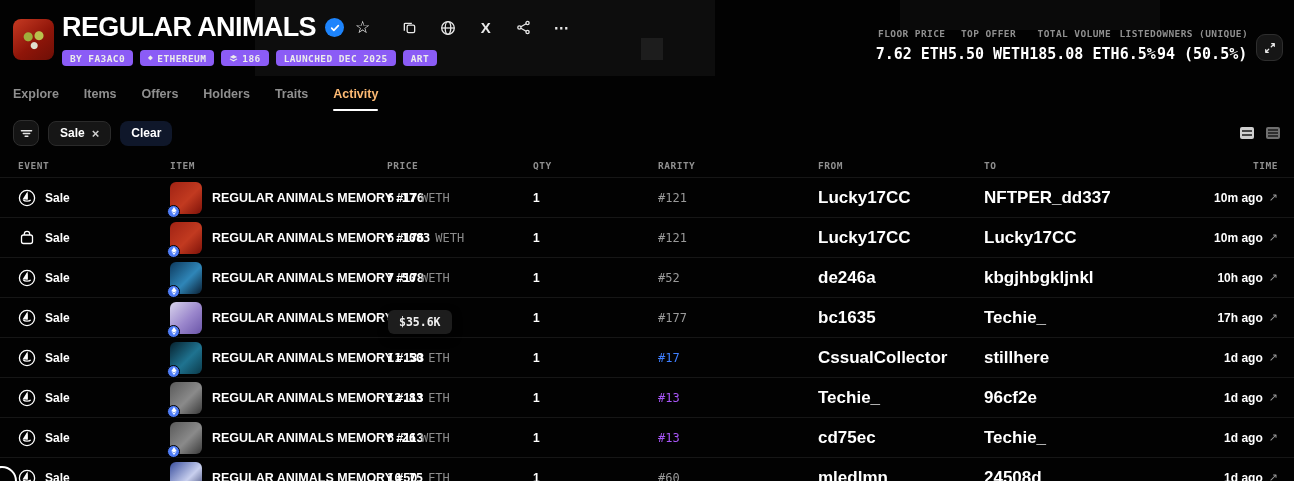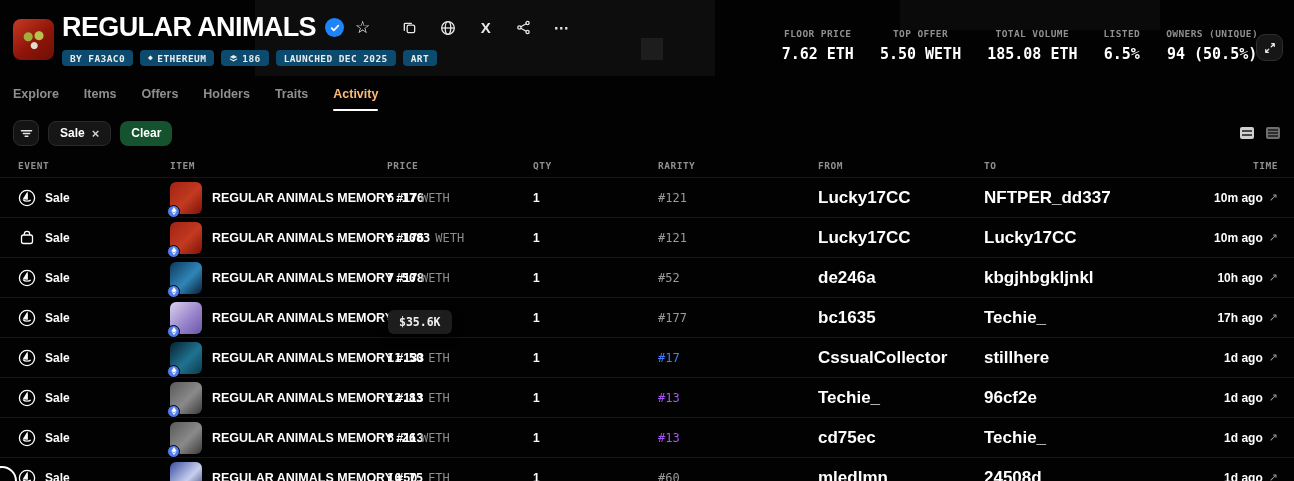--- a/index.html
+++ b/index.html
@@ -27,26 +27,26 @@
   .verified { width:19px; height:19px; border-radius:50%; background:var(--accent-blue,#1d84fc);
     display:flex; align-items:center; justify-content:center; flex:none; }
   .verified svg { width:10px; height:10px; }
   .star-btn { color:#fff; font-size:17px; line-height:1; margin-left:2px; cursor:pointer; }
   .hdr-icons { display:flex; align-items:center; gap:21px; margin-left:22px; color:#e8e8e8; }
   .hdr-icons .ic { width:17px; height:17px; display:flex; align-items:center; justify-content:center; cursor:pointer; }
   .x-glyph { font-weight:700; font-size:15px; }
   .more-glyph { font-weight:700; font-size:15px; letter-spacing:1px; }
 
   .pills { display:flex; gap:7px; margin-top:9px; }
-  .pill { height:16px; padding:0 8px; border-radius:4px; background:#0c4a6e; display:flex; align-items:center; gap:4px;
+  .pill { height:16px; padding:0 8px; border-radius:4px; background:#8b5cf6; display:flex; align-items:center; gap:4px;
     font-family:"DejaVu Sans Mono", monospace; font-size:9.5px; font-weight:700; letter-spacing:.4px; color:#ececec; }
   .pill .pic { font-size:8px; line-height:1; }
   .pill svg { width:9px; height:9px; }
 
-  .stats { position:absolute; right:36px; top:28px; display:flex; gap:26px; }
+  .stats { position:absolute; right:46px; top:28px; display:flex; }
   .stat { text-align:center; }
   .stat-label { font-family:"DejaVu Sans Mono", monospace; font-size:9.5px; font-weight:700;
     letter-spacing:.4px; color:#8f8f8f; white-space:nowrap; }
   .stat-value { margin-top:6px; font-family:"DejaVu Sans Mono", monospace; font-size:15px; font-weight:700;
     color:#fff; white-space:nowrap; }
 
   .expand-btn { position:absolute; right:11px; top:34px; width:27px; height:27px; border-radius:9px;
     background:#161616; border:1px solid #2e2e2e; display:flex; align-items:center; justify-content:center; cursor:pointer; }
 
   
@@ -55,21 +55,21 @@
   .tab.active { color:#fdba74; font-weight:700; }
   .tab.active::after { content:""; position:absolute; left:0; right:0; bottom:-2px; height:2px; background:#fff; border-radius:1px; }
 
   
   .filter-bar { display:flex; align-items:center; padding:0 13px; margin-top:10px; height:26px; }
   .filter-btn { width:26px; height:26px; border-radius:8px; background:#141414; border:1px solid #2e2e2e;
     display:flex; align-items:center; justify-content:center; cursor:pointer; }
   .chip { margin-left:9px; height:25px; padding:0 11px; border-radius:8px; background:#161616; border:1px solid #2a2a2a;
     display:flex; align-items:center; gap:7px; font-size:12px; font-weight:700; cursor:pointer; }
   .chip-x { color:#cfcfcf; font-size:13px; }
-  .clear-btn { margin-left:9px; height:25px; padding:0 11px; border-radius:8px; background:#14532d;
+  .clear-btn { margin-left:9px; height:25px; padding:0 11px; border-radius:8px; background:#0f172a;
     display:flex; align-items:center; font-size:12px; font-weight:700; cursor:pointer; }
   .view-toggles { margin-left:auto; display:flex; gap:9px; align-items:center; }
   .vt { width:17px; height:17px; display:flex; align-items:center; justify-content:center; cursor:pointer; }
 
   
   .grid { display:grid; grid-template-columns:152px 217px 146px 125px 160px 166px 1fr 118px; align-items:center; }
   .thead { padding:14px 16px 6px 18px; font-family:"DejaVu Sans Mono", monospace; font-size:9.5px; font-weight:700;
     letter-spacing:.5px; color:#8f8f8f; }
   .thead .th-time { text-align:right; }
   .trow { height:40px; padding:0 16px 0 18px; border-top:1px solid #161616; cursor:pointer; }

